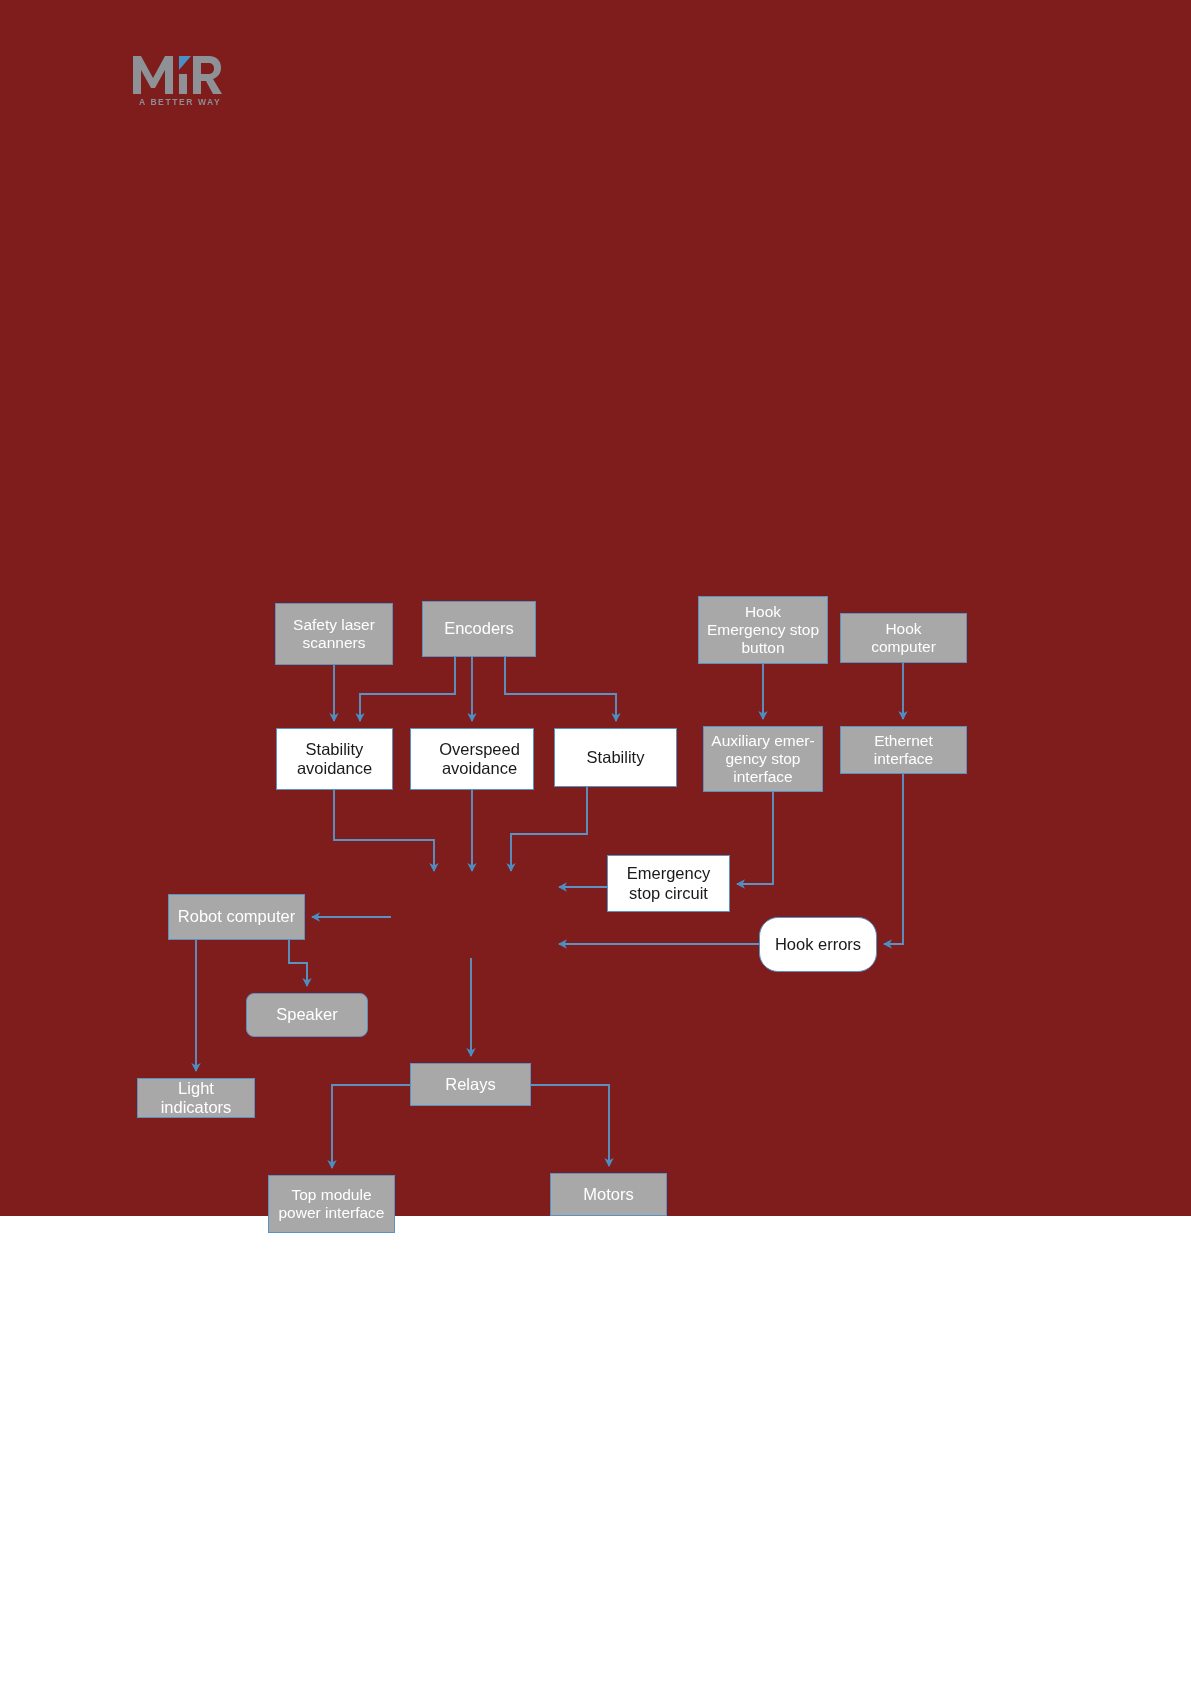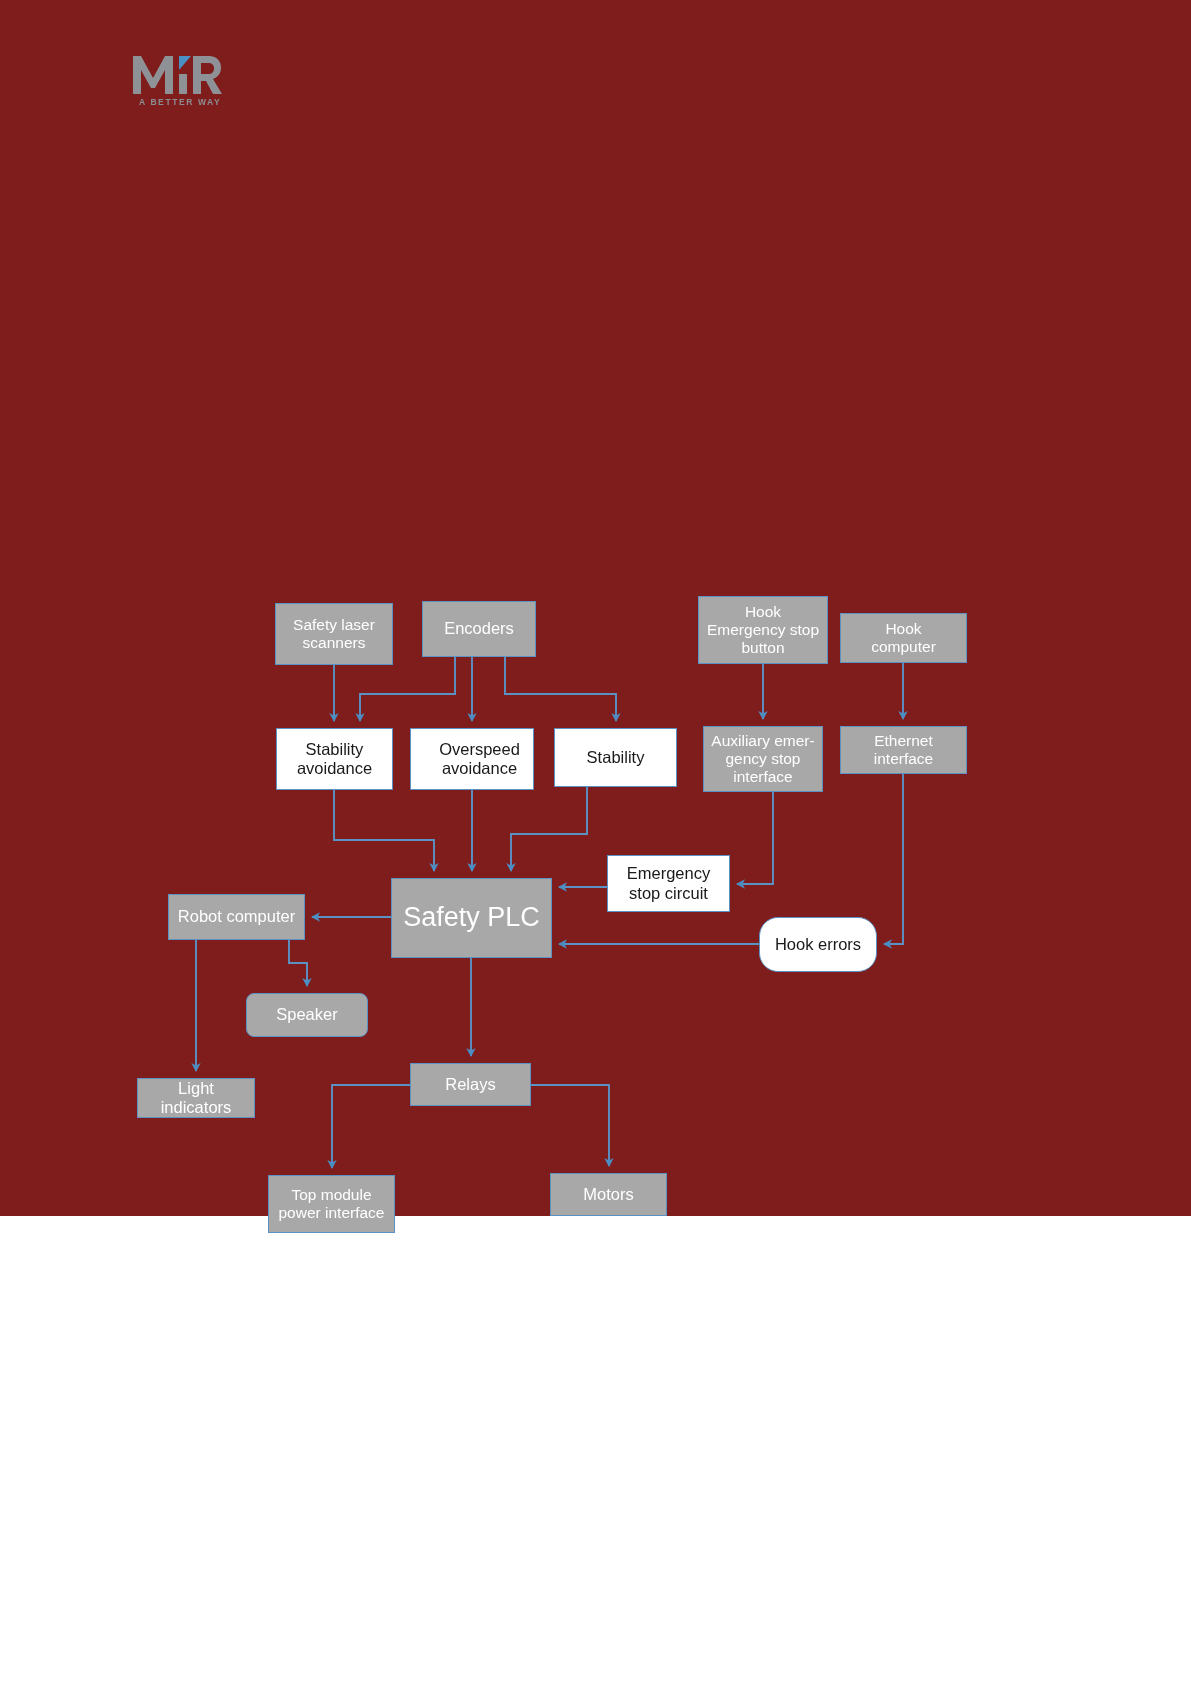--- a/index.html
+++ b/index.html
@@ -196,23 +196,20 @@
       <span class="label">Auxiliary emer-
 gency stop
 interface</span>
     </div>
 
     <div class="node filled f15" style="left:840px; top:726px; width:127px; height:48px;text-align:center;">
       <span class="label">Ethernet
 interface</span>
     </div>
 
-    <div class="node filled f27" style="left:391px; top:878px; width:161px; height:80px;">
-      <span class="label">Safety PLC</span>
-    </div>
 
     <div class="node plain f16" style="left:607px; top:855px; width:123px; height:57px;">
       <span class="label">Emergency
 stop circuit</span>
     </div>
 
     <div class="node plain f16" style="left:759px; top:917px; width:118px; height:55px;border-radius:19px;">
       <span class="label">Hook errors</span>
     </div>
 

